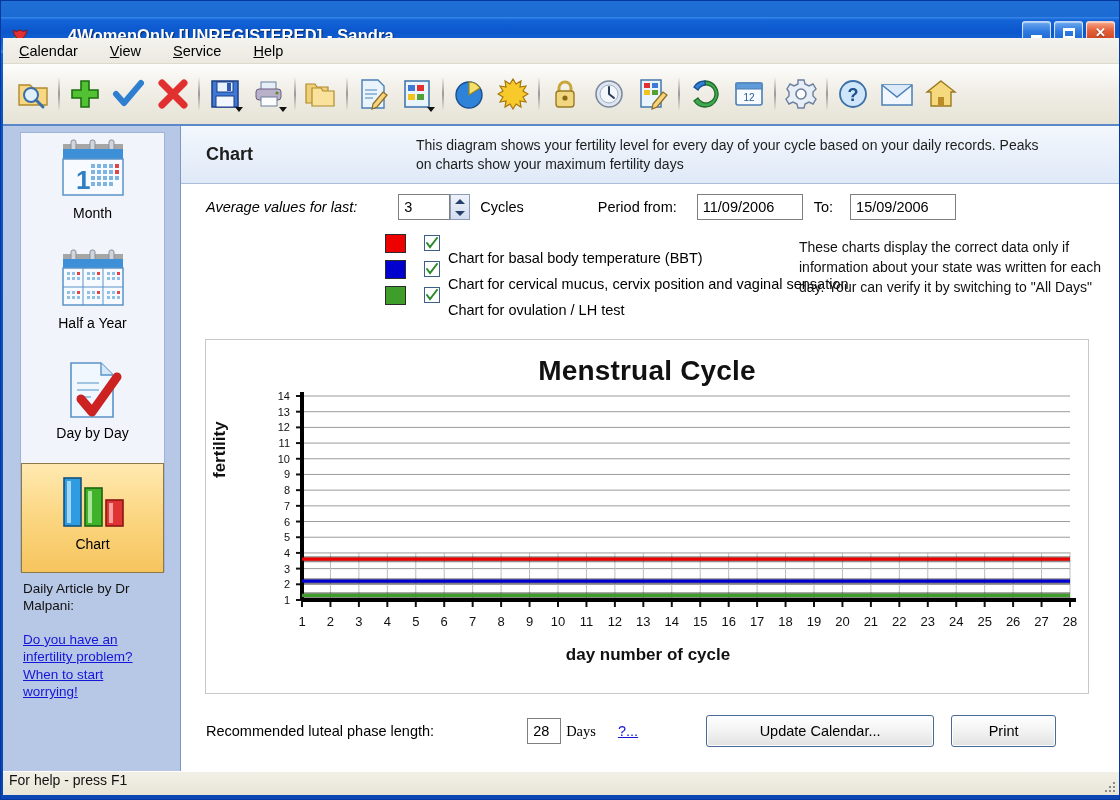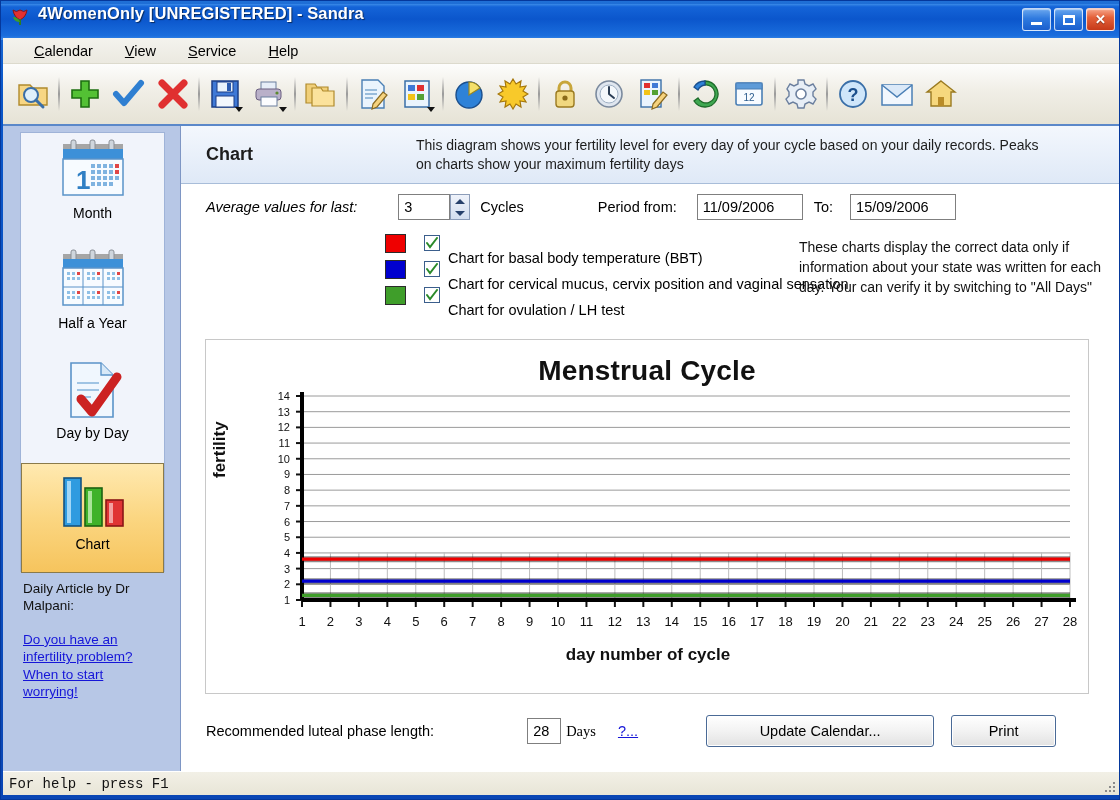--- a/index.html
+++ b/index.html
@@ -14,23 +14,23 @@
   #app {
     position: relative;
     width: 1120px; height: 800px;
     background: linear-gradient(180deg,#1f6fd6 0%, #0a56c8 12%, #0a4fc0 60%, #0a46b4 100%);
     border: 1px solid #05389c;
     overflow: hidden;
   }
 
   
   #titlebar {
-    position: absolute; left: 0; top: 3px; width: 1120px; height: 36px;
+    position: absolute; left: 0; top: 16px; width: 1120px; height: 36px;
     background: linear-gradient(180deg,#3a8ae8 0%, #1464d8 8%, #0b56cc 42%, #1a6ddd 88%, #3a8ae8 100%);
-    display: flex; 
+    display: flex; align-items: center; gap: 30px;
   }
   #title-icon {
     width: 22px; height: 22px; margin-left: 8px; margin-right: 7px;
     position: relative; flex: 0 0 auto;
   }
   #title-text {
     color: #ffffff; font-size: 16.5px; font-weight: bold;
     text-shadow: 1px 1px 1px rgba(0,0,0,.55);
     letter-spacing: .1px; white-space: nowrap;
   }
@@ -48,21 +48,21 @@
   .win-btn .glyph { color:#fff; font-size: 13px; font-weight: bold; line-height: 1;
     text-shadow: 0 1px 1px rgba(0,0,0,.4); }
   .min-bar { width: 11px; height: 3px; background: #fff; margin-top: 8px; }
   .max-sq { width: 12px; height: 10px; border: 2px solid #fff; border-top-width: 3px; }
 
   
   #menubar {
     position: absolute; left: 2px; top: 37px; width: 1116px; height: 26px;
     background: linear-gradient(180deg,#f4f3ee 0%, #ebe9e0 100%);
     border-bottom: 1px solid #dcdacd;
-    display: flex; align-items: center; padding-left: 27px;
+    display: flex; align-items: center; padding-left: 12px;
   }
   .menu-item {
     font-size: 14.5px; color: #000; padding: 3px 14px 3px 4px; margin-right: 14px;
     white-space: nowrap;
   }
   .menu-item u { text-decoration: underline; }
 
   
   #toolbar {
     position: absolute; left: 2px; top: 63px; width: 1116px; height: 62px;
@@ -182,21 +182,21 @@
     display: flex; align-items: center; justify-content: center;
     box-shadow: inset 0 0 0 1px #fff;
   }
   #linkq { color: #1616d8; text-decoration: underline; font-size: 14.5px; margin-left: 22px; }
 
   
   #statusbar {
     position: absolute; left: 2px; top: 770px; width: 1116px; height: 24px;
     background: linear-gradient(180deg,#f2f0e6 0%,#e8e5d7 100%);
     border-top: 1px solid #ffffff;
-    display: flex; align-items: center; font-family: Liberation Mono, monospace;
+    display: flex; align-items: flex-start;
   }
   #status-text { font-size: 14px; color: #111; margin-left: 6px; }
   #grip { position: absolute; right: 4px; bottom: 3px; width: 14px; height: 14px; }
   .gd { position: absolute; width: 2px; height: 2px; background: #8a8a8a; }
 </style>
 </head>
 <body>
 
 <div id="app">
 

